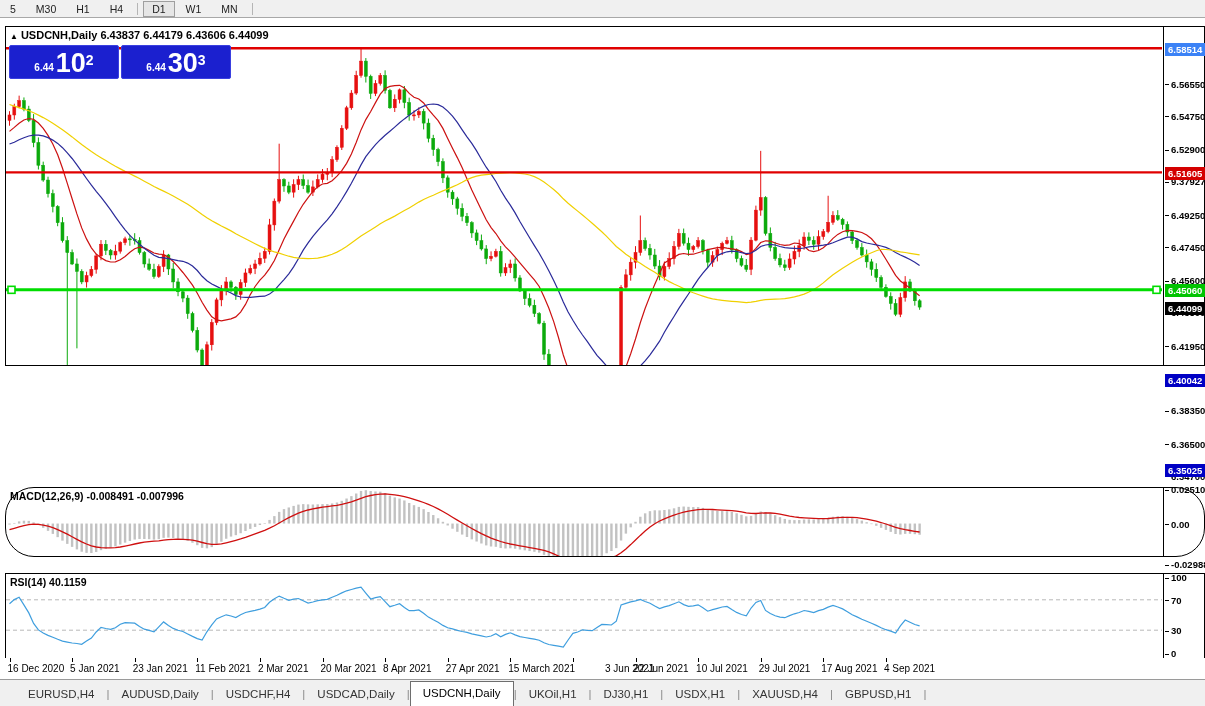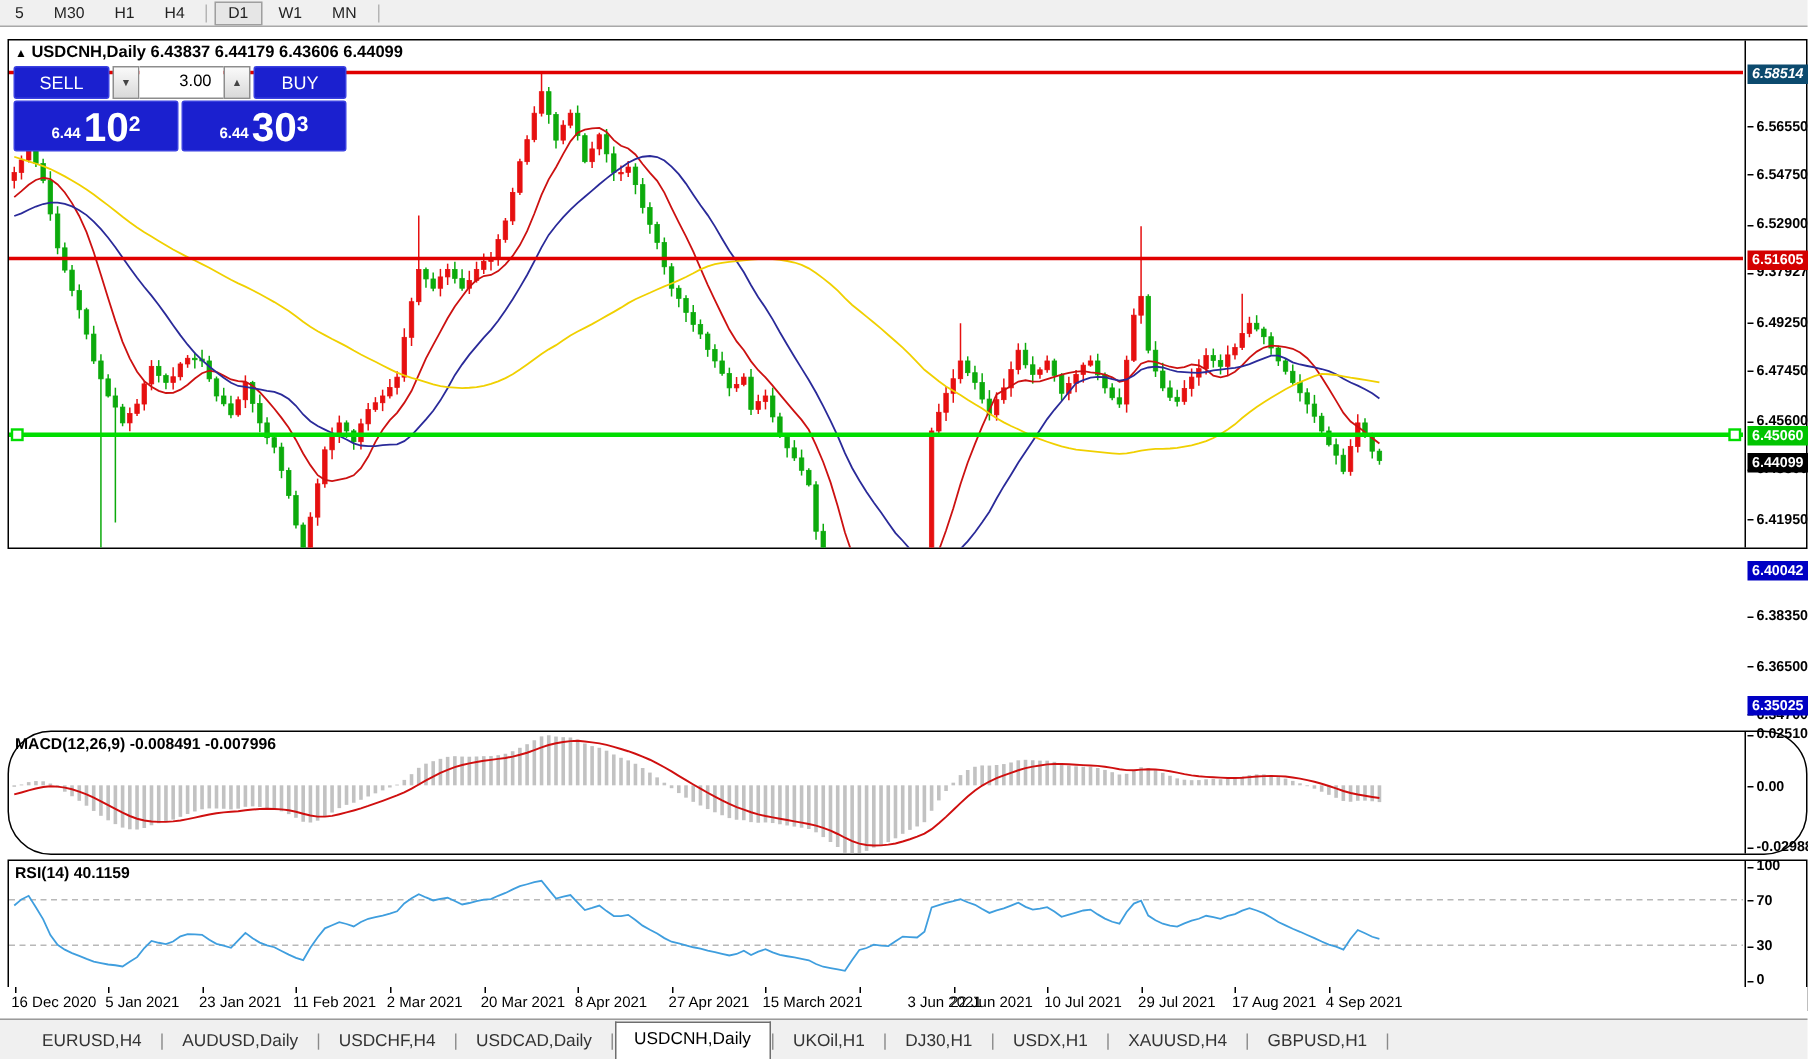--- a/index.html
+++ b/index.html
@@ -8,21 +8,21 @@
   
   #toolbar{position:absolute;left:0;top:0;width:1205px;height:18px;background:#f0f0f0;
     border-bottom:1px solid #a8a8a8;display:flex;align-items:center;font-size:10.5px;color:#222;}
   .tfbtn{padding:1px 8px;margin:0 1px;cursor:default;border:1px solid transparent;line-height:12px;}
   .tfbtn.active{background:#e6e6e6;border:1px solid #9f9f9f;}
   .tdiv{width:1px;height:12px;background:#b5b5b5;margin:0 4px;}
   
   .row{position:absolute;left:5px;width:1200px;background:#fff;border:1px solid #000;}
   .plot{position:absolute;left:0;top:0;width:1158px;height:100%;border-right:1px solid #000;overflow:hidden;}
   #row-main{top:26px;height:340px;}
-  #row-macd{top:487px;height:83px;border-radius:29px;}
+  #row-macd{top:487px;height:70px;border-radius:29px;}
   #row-rsi{top:573px;height:101px;}
   svg{position:absolute;left:0;top:0;}
   
   #chart-title{position:absolute;left:4px;top:2px;font-size:11px;font-weight:700;color:#000;white-space:nowrap;}
   #chart-title .tri{font-size:8px;margin-right:3px;}
   .indlabel{position:absolute;left:4px;top:2px;font-size:10.5px;font-weight:600;color:#000;white-space:nowrap;}
   
   #trade{position:absolute;left:3px;top:17px;width:222px;}
   #trade .r1{display:flex;height:22px;}
   .bluebtn{background:#1b20cf;color:#fff;display:flex;align-items:center;justify-content:center;
@@ -467,32 +467,20 @@
         <rect x="1147" y="349.41527559055055" width="7" height="7" fill="#fff" stroke="#0000d8" stroke-width="1.6"></rect>
         <line x1="0" y1="442.984251968504" x2="1156" y2="442.984251968504" stroke="#0000d8" stroke-width="3"></line>
         <rect x="2" y="439.484251968504" width="7" height="7" fill="#fff" stroke="#0000d8" stroke-width="1.6"></rect>
         <rect x="1147" y="439.484251968504" width="7" height="7" fill="#fff" stroke="#0000d8" stroke-width="1.6"></rect>
       </svg>
     <div id="chart-title">
       <span class="tri">▲</span><span>USDCNH,Daily</span>
       <span>6.43837 6.44179 6.43606 6.44099</span>
     </div>
     <div id="trade">
-      <div class="r1">
-        <div class="bluebtn" id="sell-btn">SELL</div>
-        <div style="width:2px"></div>
-        <div id="spin-down">
-            <span>▼</span>
-          </div>
-        <div id="vol-field">3.00</div>
-        <div id="spin-up">
-            <span>▲</span>
-          </div>
-        <div class="bluebtn" id="buy-btn">BUY</div>
-      </div>
       <div class="r2">
         <div class="bluebtn bigprice" id="sell-big">
           <span class="sm">6.44</span>
             <span class="bg">10</span>
             <span class="sp">2</span>
         </div>
         <div class="bluebtn bigprice" id="buy-big">
           <span class="sm">6.44</span>
             <span class="bg">30</span>
             <span class="sp">3</span>
@@ -518,21 +506,21 @@
       <div class="axtick" style="left: 1159px; top: 285.949px;"></div>
       <div class="axlabel" style="left: 1165px; top: 280.449px;">6.43800</div>
       <div class="axtick" style="left: 1159px; top: 319.161px;"></div>
       <div class="axlabel" style="left: 1165px; top: 313.661px;">6.41950</div>
       <div class="axtick" style="left: 1159px; top: 383.791px;"></div>
       <div class="axlabel" style="left: 1165px; top: 378.291px;">6.38350</div>
       <div class="axtick" style="left: 1159px; top: 417.004px;"></div>
       <div class="axlabel" style="left: 1165px; top: 411.504px;">6.36500</div>
       <div class="axtick" style="left: 1159px; top: 449.319px;"></div>
       <div class="axlabel" style="left: 1165px; top: 443.819px;">6.34700</div>
-      <div class="axbox" style="top: 15.792px; background: #0c4a6e; font-style: italic;">6.58514</div>
+      <div class="axbox" style="top: 15.792px; background: #3b82f6;">6.58514</div>
       <div class="axbox" style="top: 139.828px; background: rgb(212, 0, 0);">6.51605</div>
       <div class="axbox" style="top: 257.328px; background: rgb(0, 196, 0);">6.45060</div>
       <div class="axbox" style="top: 274.581px; background: rgb(0, 0, 0);">6.44099</div>
       <div class="axbox" style="top: 347.415px; background: rgb(0, 0, 196);">6.40042</div>
       <div class="axbox" style="top: 437.484px; background: rgb(0, 0, 196);">6.35025</div>
     </div>
 </div>
 
 <div class="row" id="row-macd">
   <div class="plot">

